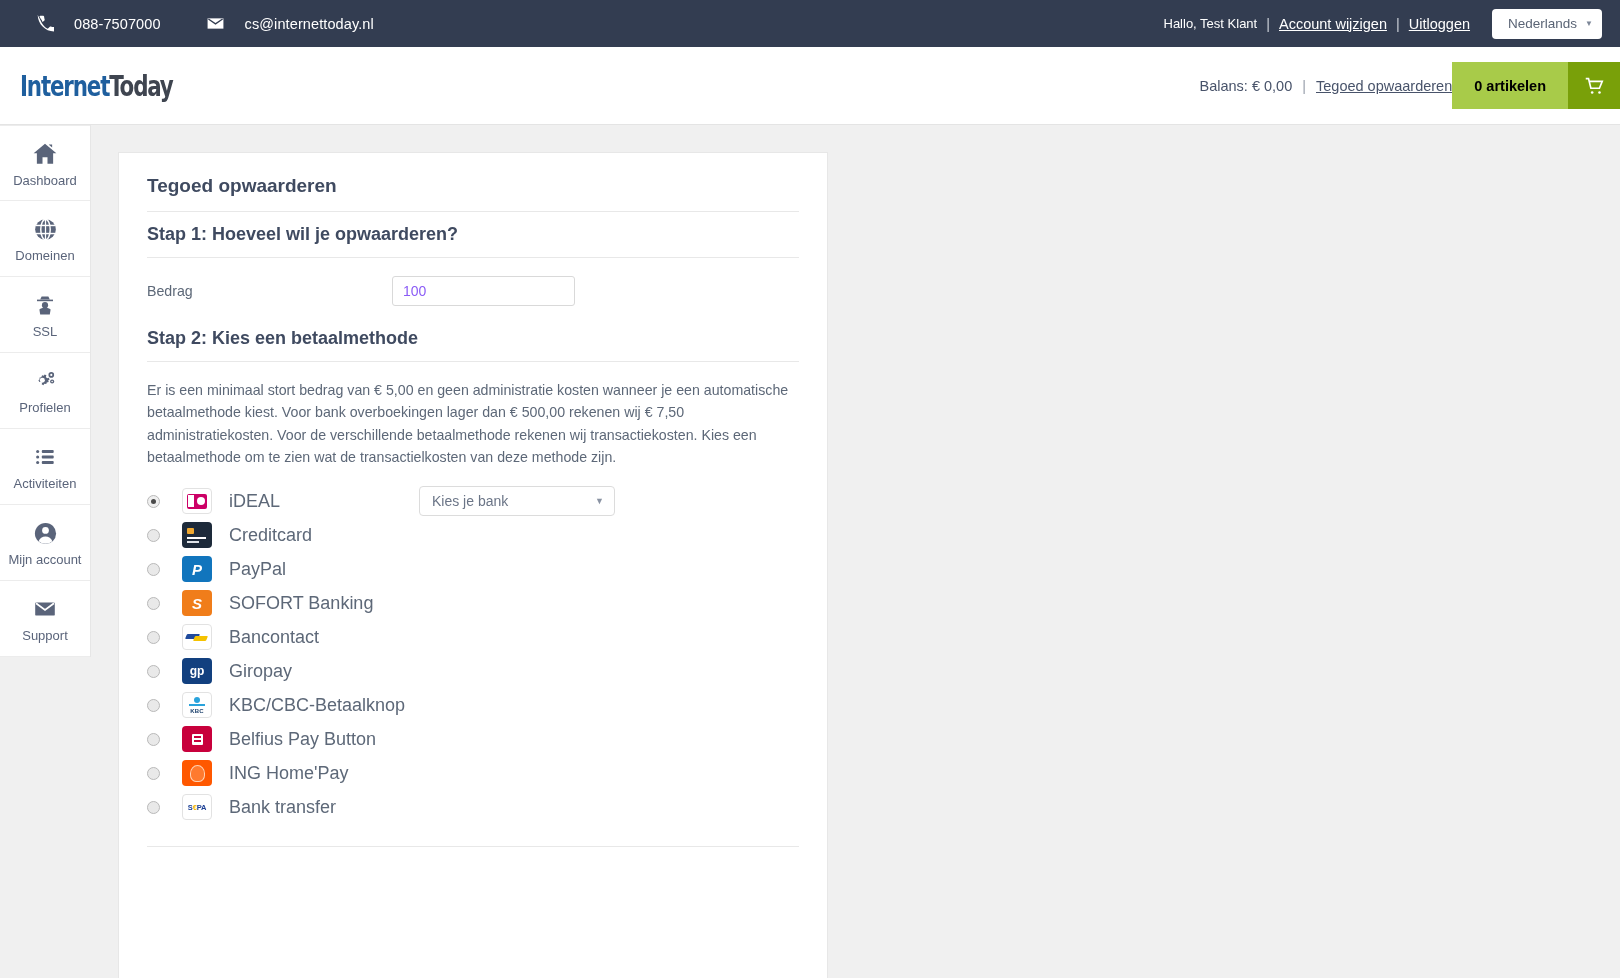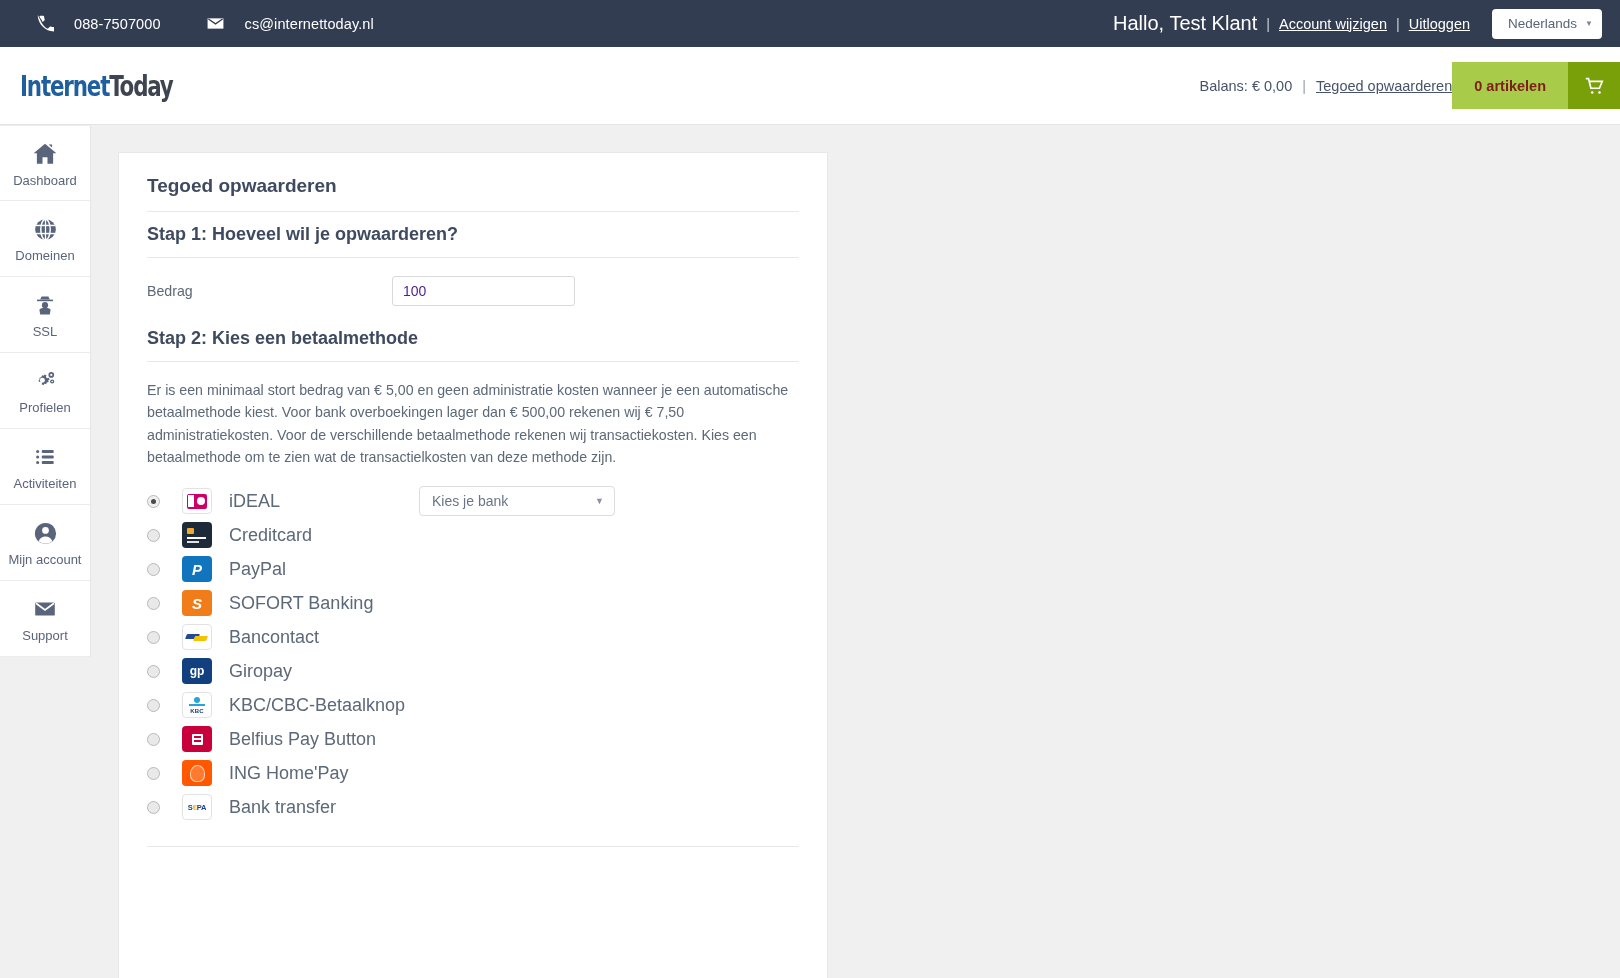--- a/index.html
+++ b/index.html
@@ -23,21 +23,21 @@
   .topbar-contact { display: flex; align-items: center; }
   .topbar-item { display: flex; align-items: center; margin-right: 44px; }
   .topbar-item .tb-icon {
     width: 22px; height: 22px;
     display: flex; align-items: center; justify-content: center;
     margin-right: 18px;
     color: #ffffff;
   }
   .topbar-item .tb-text { color: #ffffff; font-size: 14.5px; letter-spacing: .1px; }
   .topbar-right { margin-left: auto; display: flex; align-items: center; }
-  .greeting { color: #fff; font-size: 20px; }
+  .greeting { color: #fff; font-size: 13px; }
   .sep { color: #c7ccd4; margin: 0 9px; font-size: 14.5px; }
   .toplink {
     color: #fff; font-size: 14.5px; text-decoration: underline;
     cursor: pointer;
   }
   .lang-select {
     margin-left: 22px;
     background: #fff;
     border-radius: 4px;
     height: 30px;
@@ -90,21 +90,21 @@
   .balance-sep { color: #9aa1ad; margin: 0 10px; }
   .balance-link {
     color: #48536a; text-decoration: underline; cursor: pointer;
   }
   .cart-btn {
     display: flex; align-items: stretch; align-self: center;
     height: 47px; cursor: pointer;
   }
   .cart-count {
     background: #a8cb49;
-    color: #7f1d1d;
+    color: #000000;
     font-weight: bold;
     font-size: 14.5px;
     display: flex; align-items: center;
     padding: 18px 22px;
   }
   .cart-icon-box {
     background: #79a009;
     width: 52px;
     display: flex; align-items: center; justify-content: center;
     color: #fff;
@@ -182,21 +182,21 @@
     font-size: 14.2px;
     color: #5d6878;
   }
   .text-input {
     width: 183px;
     height: 30px;
     border: 1px solid #d9d9d9;
     border-radius: 3px;
     padding: 0 10px;
     font-size: 14px;
-    color: #4c1d95;
+    color: #8b5cf6;
     font-family: "Liberation Sans", sans-serif;
     background: #fff;
     outline: none;
   }
   .section-note {
     font-size: 14.2px;
     color: #5d6878;
     line-height: 1.57;
     margin-top: 17px;
   }

